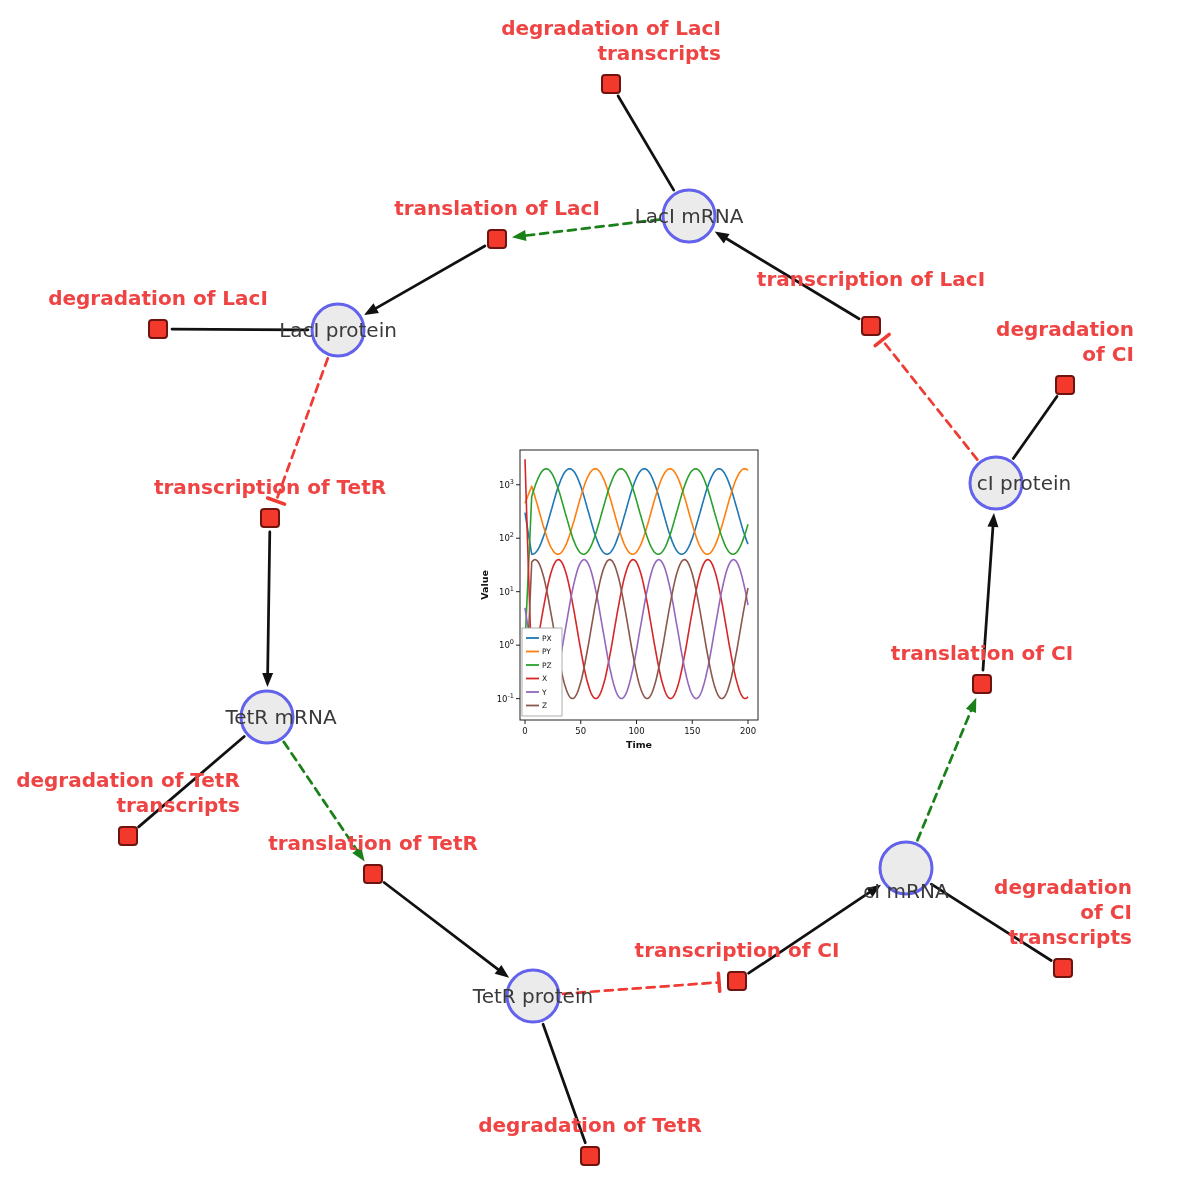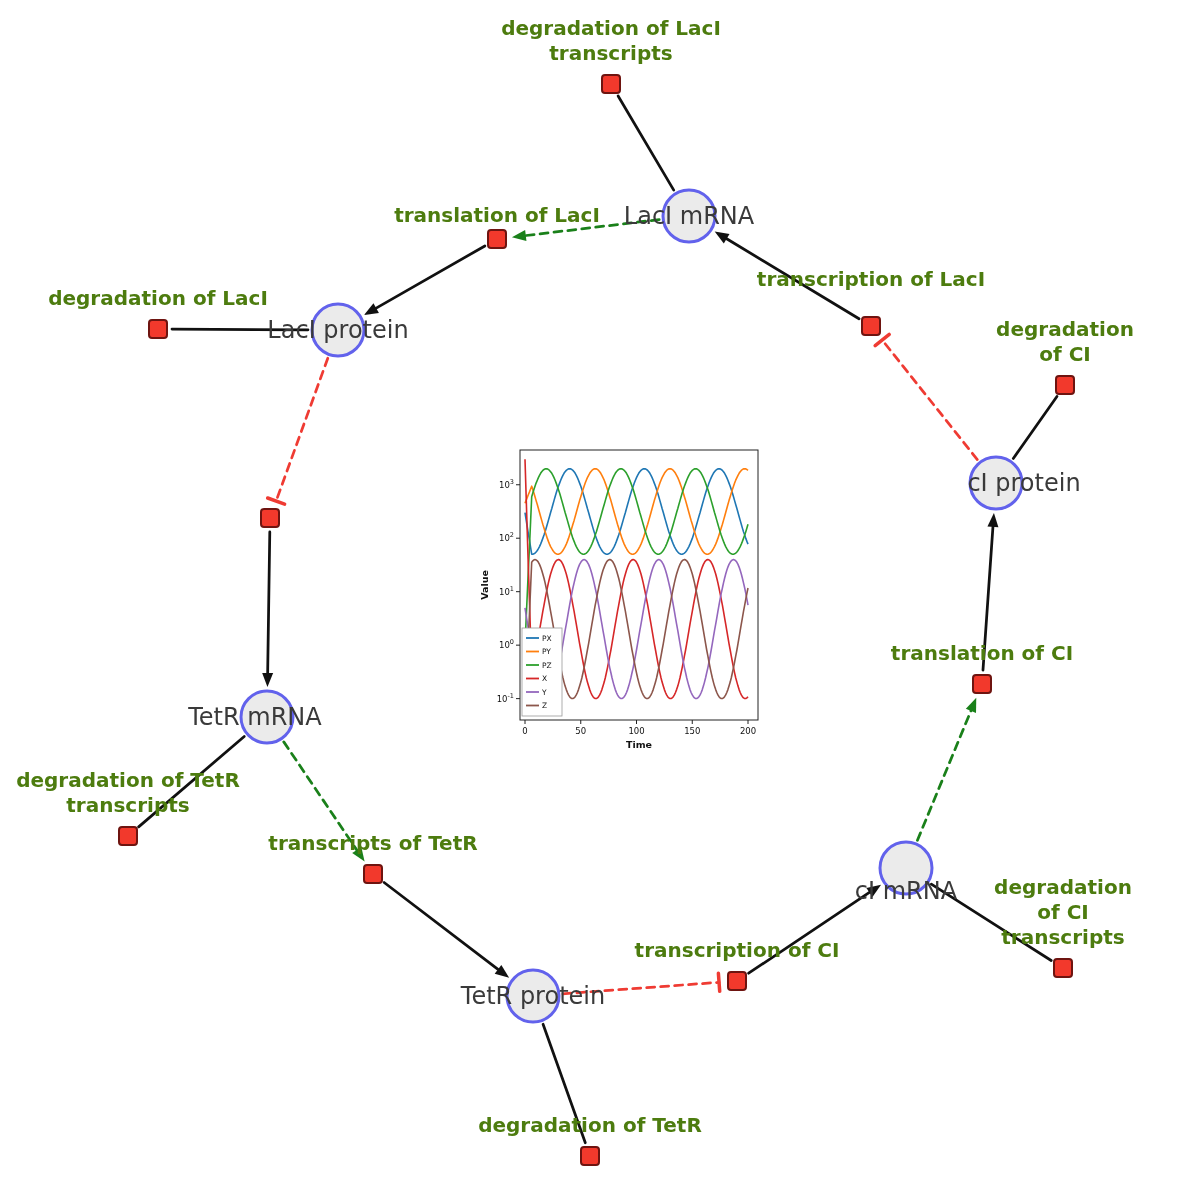--- a/index.html
+++ b/index.html
@@ -8,30 +8,30 @@
     font-family:"DejaVu Sans",sans-serif;overflow:hidden;
   }
   #edge-layer{position:absolute;left:0;top:0;width:1189px;height:1200px;}
   .species-node{
     position:absolute;width:55px;height:55px;border-radius:50%;
     background:#ebebeb;border:3.5px solid #6262ec;
     transform:translate(-50%,-50%);box-sizing:border-box;
   }
   .species-label{
     position:absolute;transform:translate(-50%,-50%);
-    font-size:24px;color:#3a3a3a;white-space:nowrap;pointer-events:none;
+    font-size:20px;color:#3a3a3a;white-space:nowrap;pointer-events:none;
   }
   .reaction-node{
     position:absolute;width:20px;height:20px;border-radius:4px;
     background:#f2392c;border:2.5px solid #6e1410;
     transform:translate(-50%,-50%);box-sizing:border-box;
   }
   .reaction-label{
     position:absolute;transform:translate(-50%,-100%);
-    font-size:20px;font-weight:bold;color:#4d7c0f;text-align:center;
+    font-size:20px;font-weight:bold;color:#ef4444;text-align:right;
     white-space:pre-line;line-height:1.25;pointer-events:none;
   }
   #inset-chart{position:absolute;left:476px;top:442px;background:#ffffff;}
 </style>
 </head>
 <body>
 
 <div id="canvas">
   <svg id="edge-layer" xmlns="http://www.w3.org/2000/svg">
       <g>
@@ -145,44 +145,45 @@
       <line x1="50" y1="263.5" x2="63" y2="263.5" stroke="#8c564b" stroke-width="1.8"></line>
       <text x="66" y="266.2" font-size="7.5" text-anchor="start" font-family="DejaVu Sans, sans-serif" fill="#111" font-weight="normal">Z</text>
     </svg>
 <div class="species-node" style="left: 689px; top: 216px;"></div>
     <div class="species-label" style="left: 689px; top: 216px;">LacI mRNA</div>
     <div class="species-node" style="left: 338px; top: 330px;"></div>
     <div class="species-label" style="left: 338px; top: 330px;">LacI protein</div>
     <div class="species-node" style="left: 996px; top: 483px;"></div>
     <div class="species-label" style="left: 996px; top: 483px; margin-left: 28px;">cI protein</div>
     <div class="species-node" style="left: 267px; top: 717px;"></div>
-    <div class="species-label" style="left: 255px; top: 717px; text-align: right;">TetR mRNA</div>
+    <div class="species-label" style="left: 281px; top: 717px; text-align: right;">TetR mRNA</div>
     <div class="species-node" style="left: 906px; top: 868px;"></div>
     <div class="species-label" style="left: 906px; top: 868px; margin-top: 23px;">cI mRNA</div>
     <div class="species-node" style="left: 533px; top: 996px;"></div>
     <div class="species-label" style="left: 533px; top: 996px; text-align: center;">TetR protein</div>
     <div class="reaction-node" style="left: 611px; top: 84px;"></div>
     <div class="reaction-label" style="left: 611px; top: 66px;">degradation of LacI
 transcripts</div>
     <div class="reaction-node" style="left: 497px; top: 239px;"></div>
-    <div class="reaction-label" style="left: 497px; top: 221px; margin-top: 7px;">translation of LacI</div>
+    <div class="reaction-label" style="left: 497px; top: 221px;">translation of LacI</div>
     <div class="reaction-node" style="left: 158px; top: 329px;"></div>
     <div class="reaction-label" style="left: 158px; top: 311px;">degradation of LacI</div>
     <div class="reaction-node" style="left: 871px; top: 326px;"></div>
     <div class="reaction-label" style="left: 871px; top: 292px;">transcription of LacI</div>
     <div class="reaction-node" style="left: 1065px; top: 385px;"></div>
     <div class="reaction-label" style="left: 1065px; top: 367px;">degradation of CI</div>
     <div class="reaction-node" style="left: 270px; top: 518px;"></div>
+    <div class="reaction-label" style="left: 270px; top: 500px;">transcription of TetR</div>
     <div class="reaction-node" style="left: 982px; top: 684px;"></div>
     <div class="reaction-label" style="left: 982px; top: 666px;">translation of CI</div>
     <div class="reaction-node" style="left: 128px; top: 836px;"></div>
     <div class="reaction-label" style="left: 128px; top: 818px;">degradation of TetR
 transcripts</div>
     <div class="reaction-node" style="left: 373px; top: 874px;"></div>
-    <div class="reaction-label" style="left: 373px; top: 856px;">transcripts of TetR</div>
+    <div class="reaction-label" style="left: 373px; top: 856px;">translation of TetR</div>
     <div class="reaction-node" style="left: 1063px; top: 968px;"></div>
     <div class="reaction-label" style="left: 1063px; top: 950px;">degradation of CI
 transcripts</div>
     <div class="reaction-node" style="left: 737px; top: 981px;"></div>
     <div class="reaction-label" style="left: 737px; top: 963px;">transcription of CI</div>
     <div class="reaction-node" style="left: 590px; top: 1156px;"></div>
     <div class="reaction-label" style="left: 590px; top: 1138px;">degradation of TetR</div>
   </div>
 
 </body></html>

